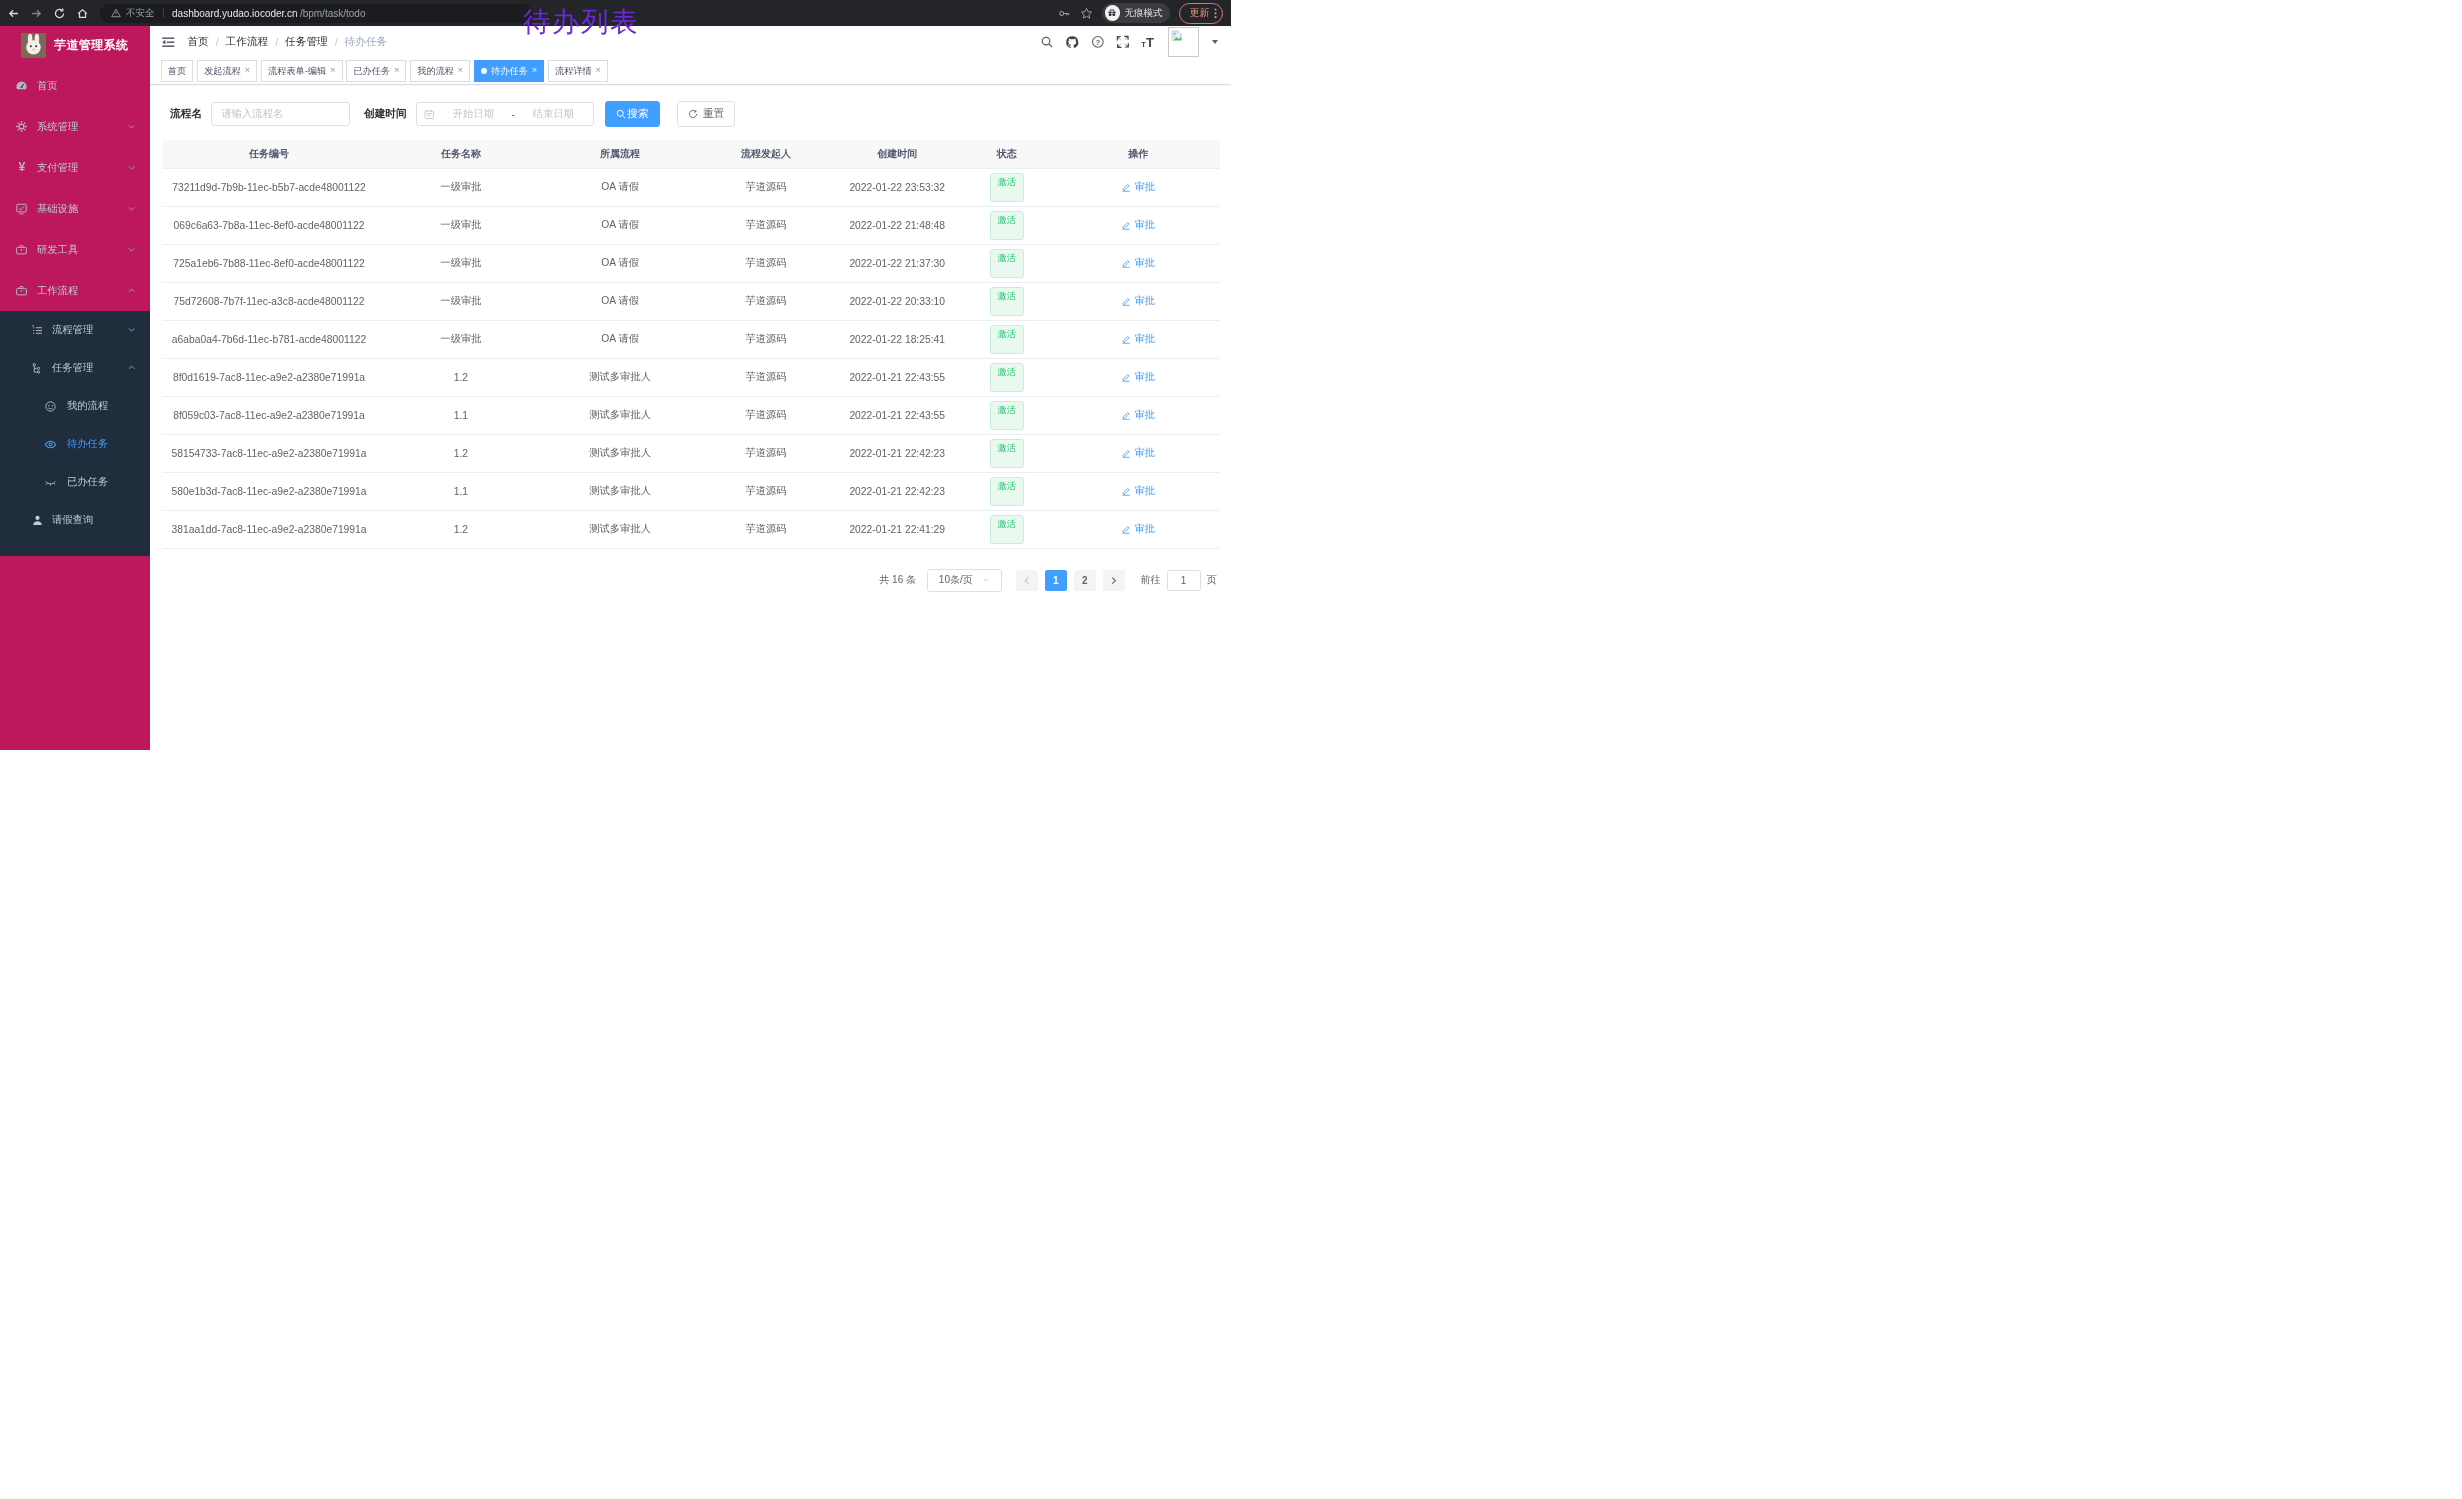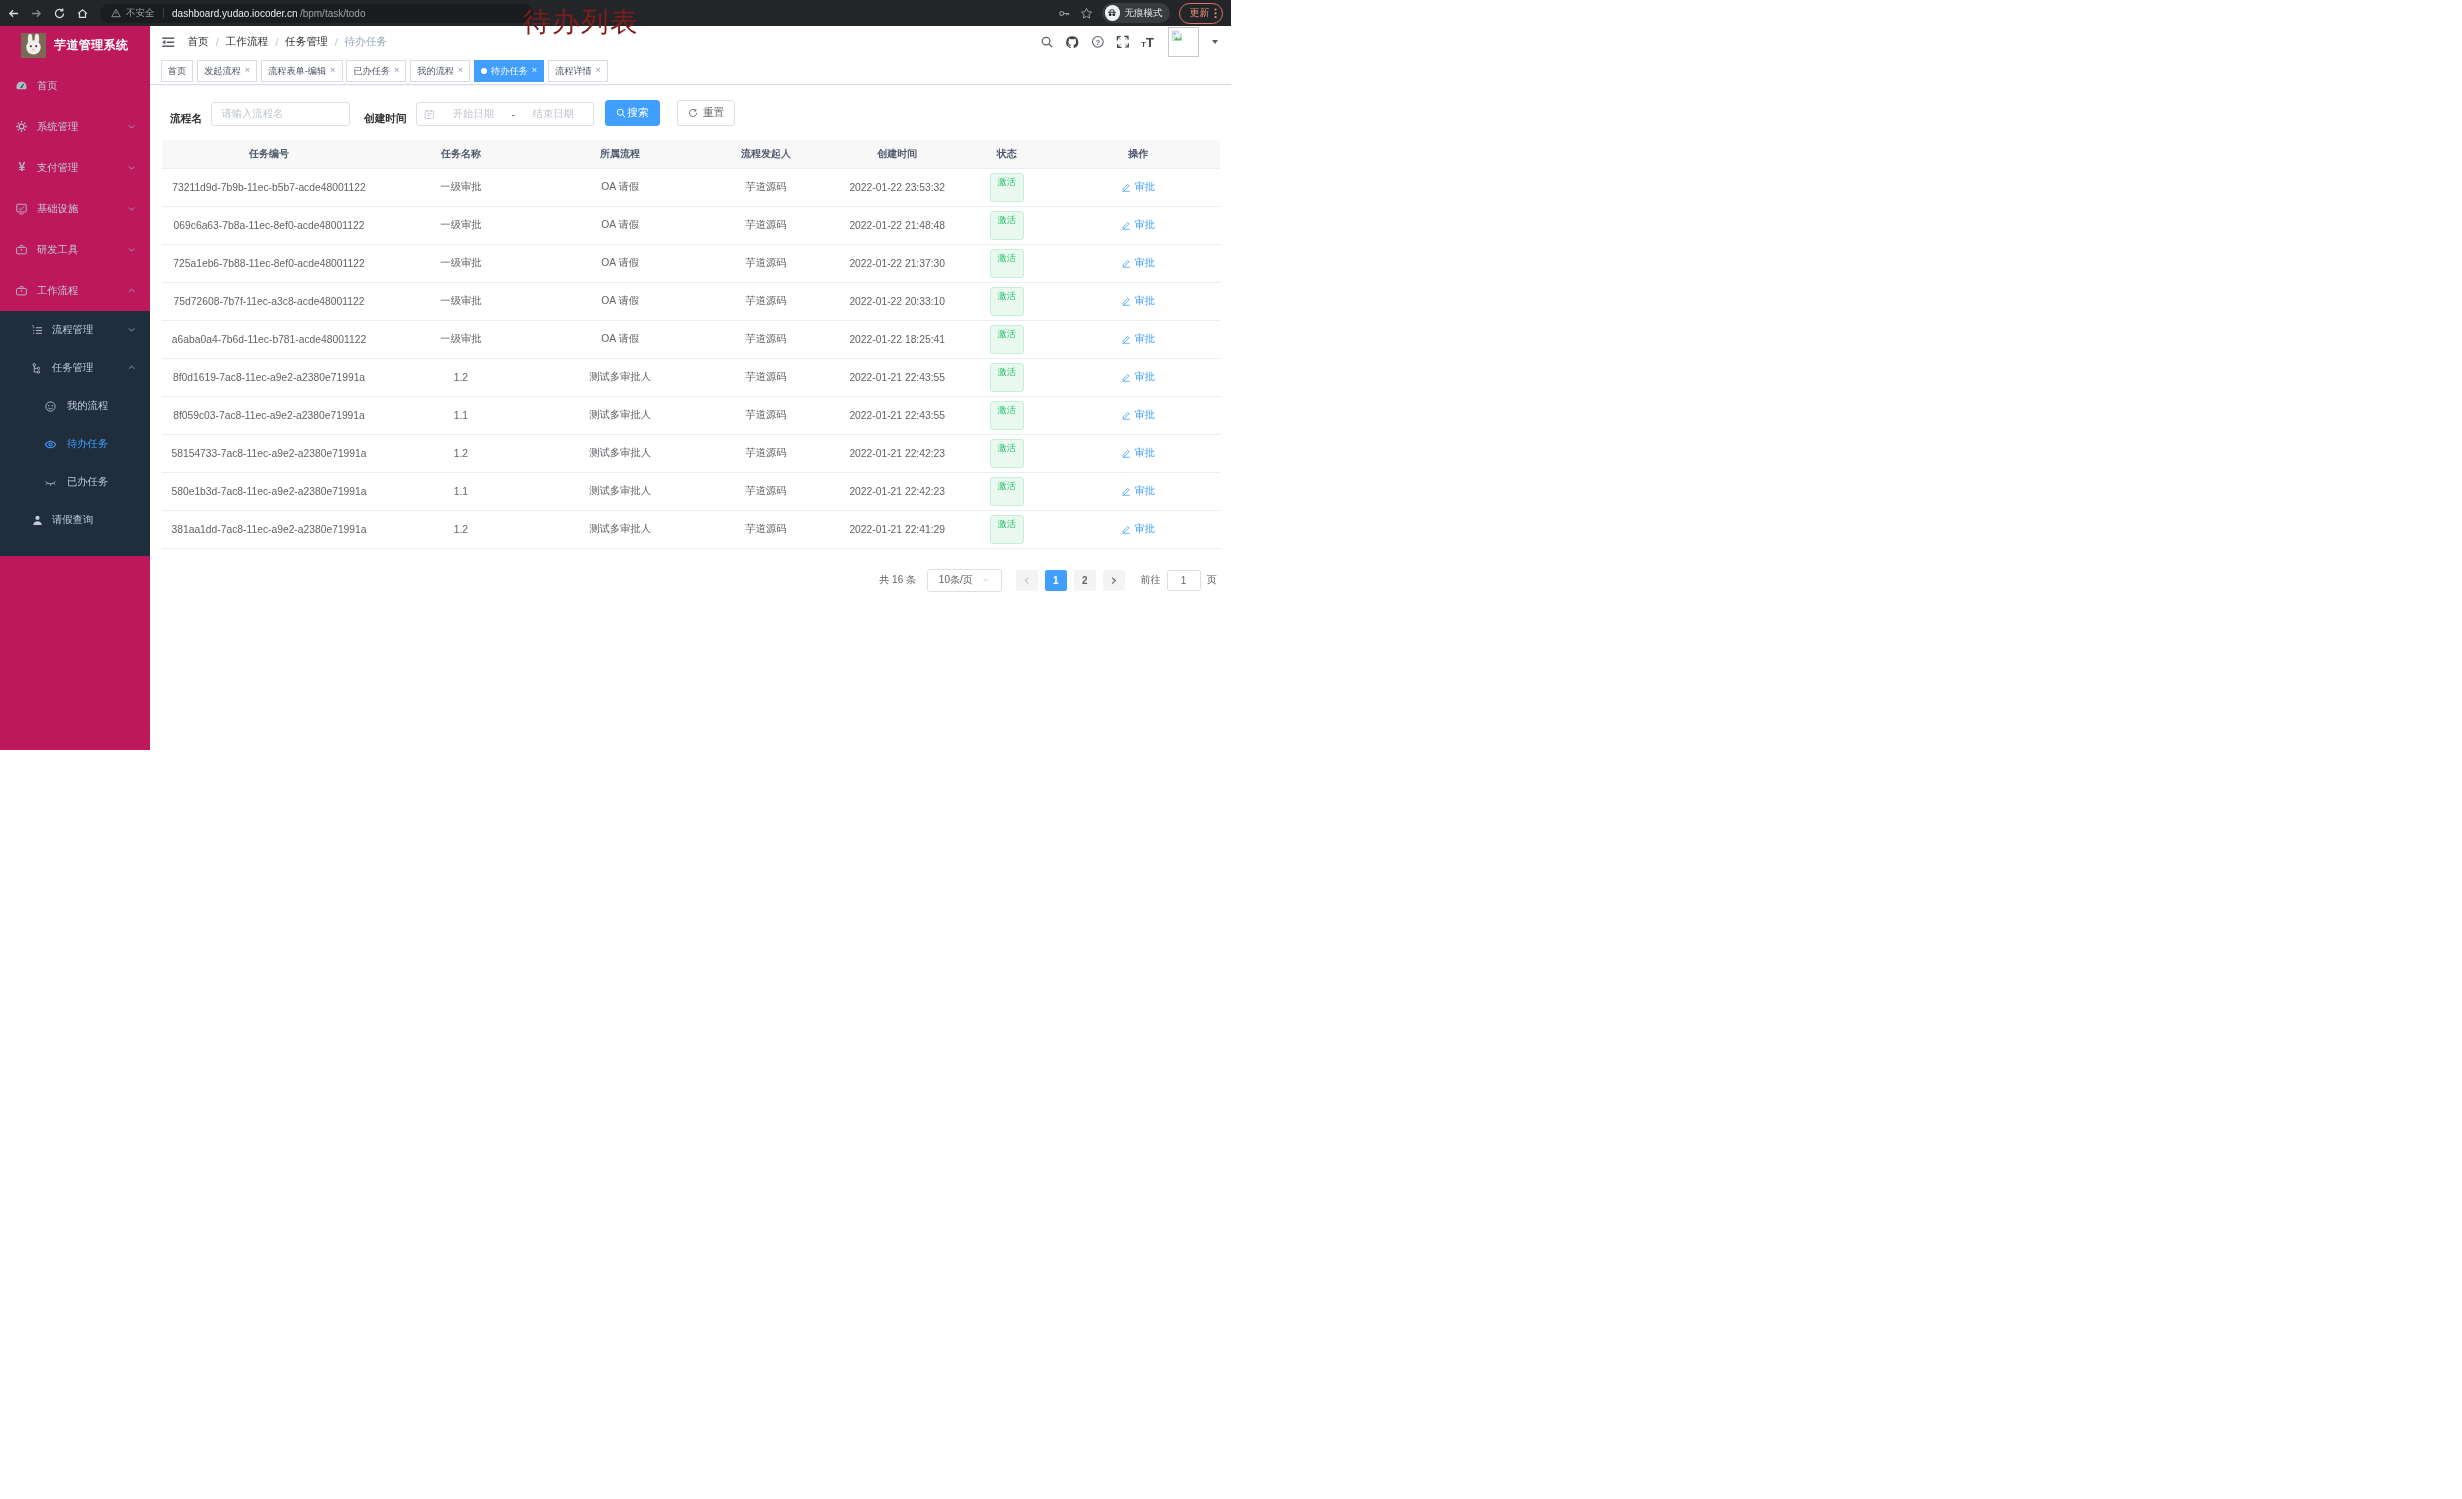--- a/index.html
+++ b/index.html
@@ -58,21 +58,21 @@
   .tagsbar{height:26px;display:flex;align-items:center;padding-left:10.7px;border-bottom:0.8px solid #d8dce5;
            box-shadow:0 0.8px 2.3px rgba(0,0,0,.06)}
   .tag{height:20px;border:0.8px solid #d8dce5;background:#fff;color:#495060;font-size:9.2px;
        padding:0 6.1px;margin-right:3.8px;display:flex;align-items:center;gap:3.8px;cursor:pointer}
   .tag .x{font-size:9.2px;color:#8a94a6;line-height:1}
   .tag.active{background:#409eff;border-color:#409eff;color:#fff}
   .tag.active .x{color:#fff}
   .tag .dot{width:6.1px;height:6.1px;border-radius:50%;background:#fff;flex:none}
 
   
-  .filter{display:flex;align-items:flex-end;margin:17px 0 0 20px;height:24.4px}
+  .filter{display:flex;align-items:center;margin:17px 0 0 20px;height:24.4px}
   .flabel{font-size:10.7px;color:#303133;font-weight:700;margin-right:9.2px}
   .inp{width:139px;height:24.4px;border:0.8px solid #dcdfe6;border-radius:3.1px;display:flex;align-items:center;
        padding:0 9.2px;color:#bfc4cc;font-size:10.3px;box-sizing:border-box;background:#fff}
   .datebox{width:178px;height:24.4px;border:0.8px solid #dcdfe6;border-radius:3.1px;display:flex;align-items:center;
            padding:0 7.6px;box-sizing:border-box;color:#bfc4cc;font-size:10.3px;gap:6.1px;margin-left:9.2px}
   .datebox .rsep{color:#606266;flex:none}
   .datebox .ph{flex:1;text-align:center}
   .ml18{margin-left:13.7px}
   .btn-primary{margin-left:10.7px;height:24.4px;padding:0 10.7px;background:#409eff;border:0.8px solid #409eff;
                color:#fff;border-radius:3.1px;display:flex;align-items:center;gap:1px;font-size:10.7px;cursor:pointer}
@@ -163,21 +163,21 @@
       <span>更新</span>
       <svg width="3.1" height="10.7" viewBox="0 0 4 14">
           <circle cx="2" cy="2" r="1.4" fill="#e98a7c"></circle>
           <circle cx="2" cy="7" r="1.4" fill="#e98a7c"></circle>
           <circle cx="2" cy="12" r="1.4" fill="#e98a7c"></circle>
         </svg>
     </div>
   </div>
 </div>
 
-<div class="annotation" style="color: #7f1d1d; font-family: Liberation Serif, serif;">待办列表</div>
+<div class="annotation" style="color: #6d28d9; font-family: Liberation Serif, serif;">待办列表</div>
 
 <aside class="sidebar">
   <div class="logo">
     <svg width="25" height="25" viewBox="0 0 33 33">
       <rect width="33" height="33" fill="#7a6a55"></rect>
       <ellipse cx="12" cy="8" rx="3" ry="7" fill="#f2ecea"></ellipse>
       <ellipse cx="21" cy="8" rx="3" ry="7" fill="#f2ecea"></ellipse>
       <circle cx="16.5" cy="19" r="9.5" fill="#f4efed"></circle>
       <circle cx="13" cy="17.5" r="1.3" fill="#222"></circle>
       <circle cx="20" cy="17.5" r="1.3" fill="#222"></circle>

